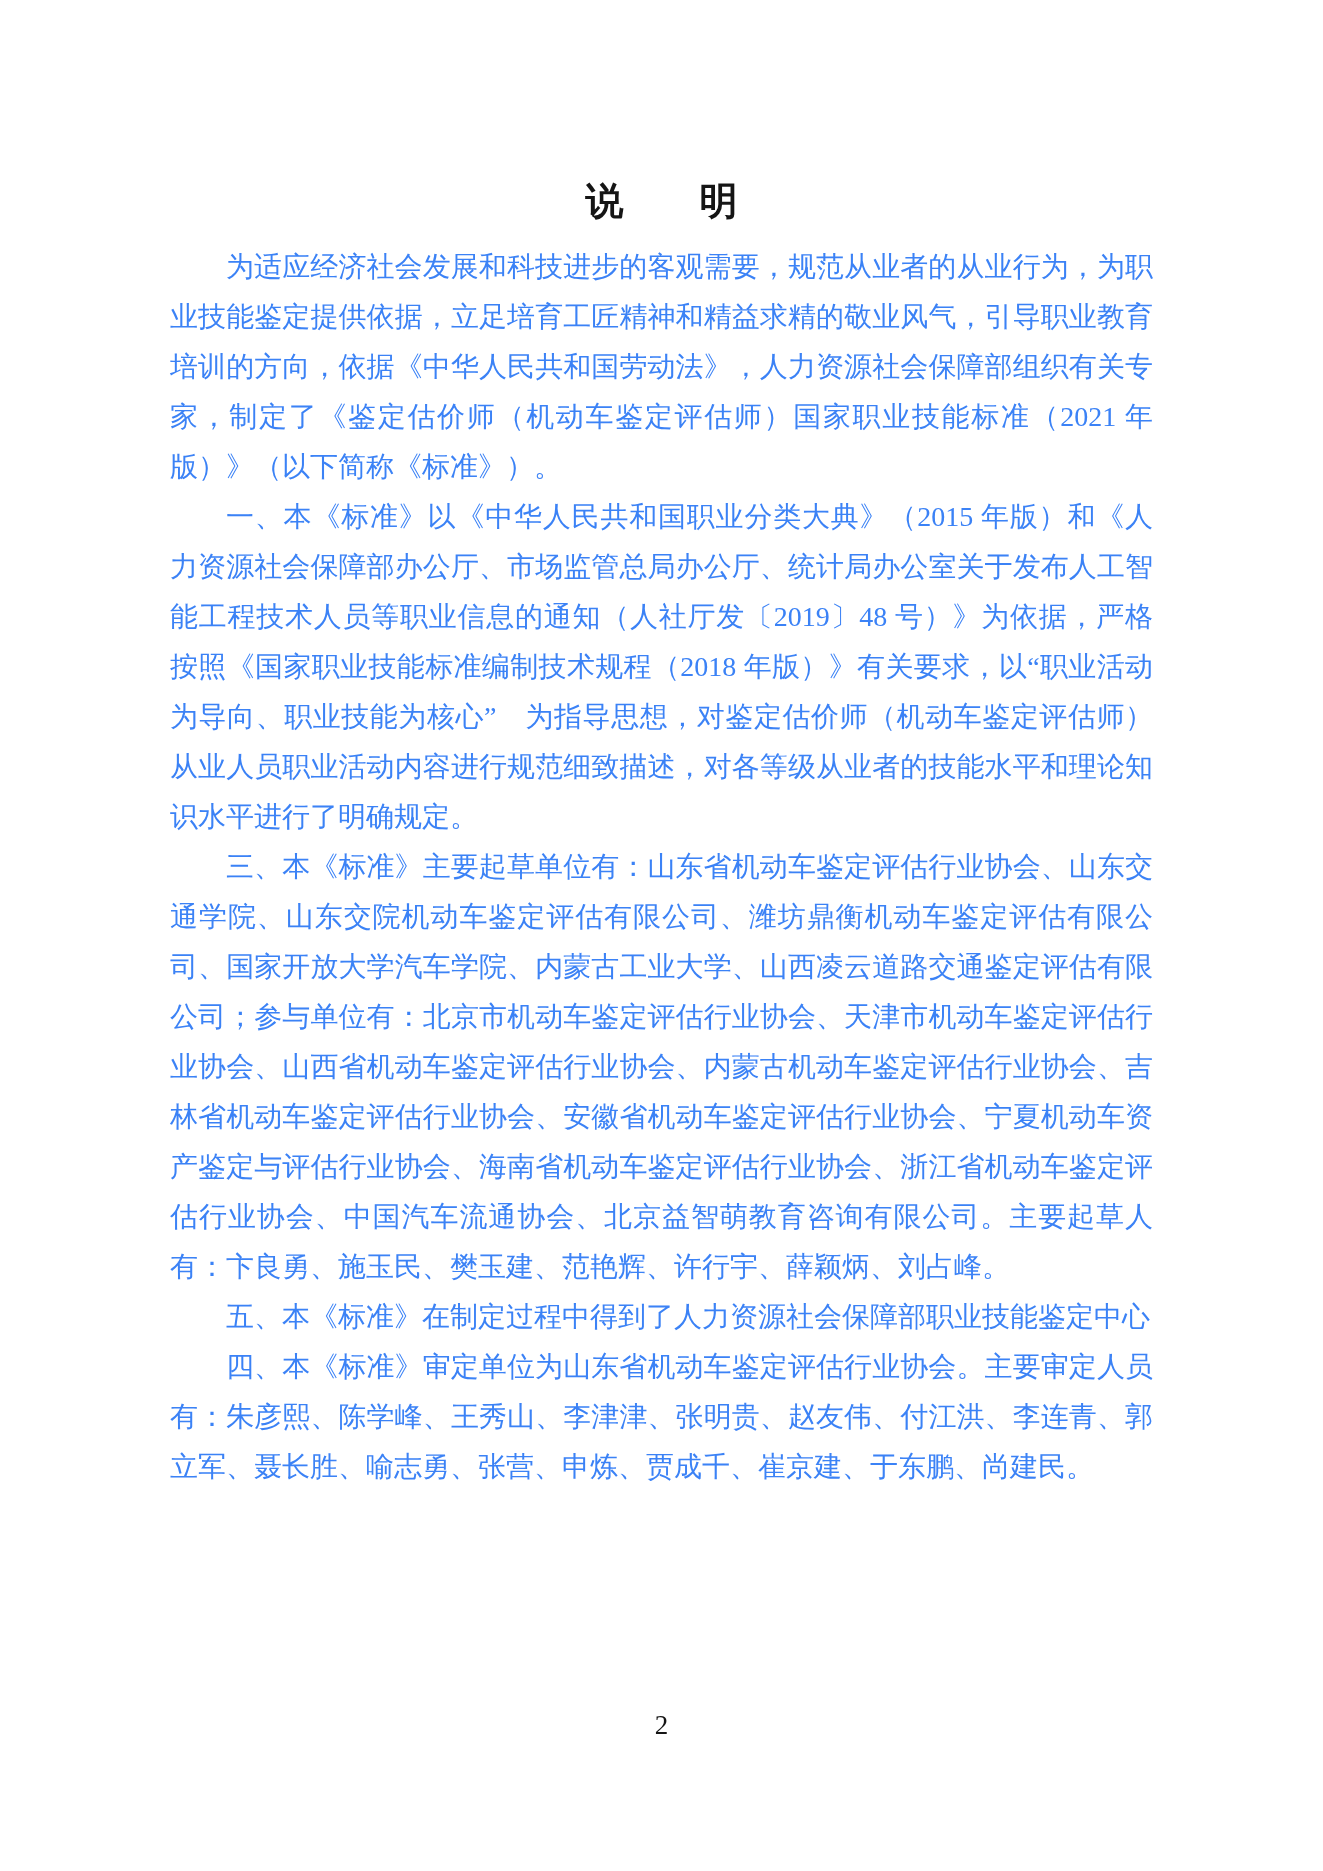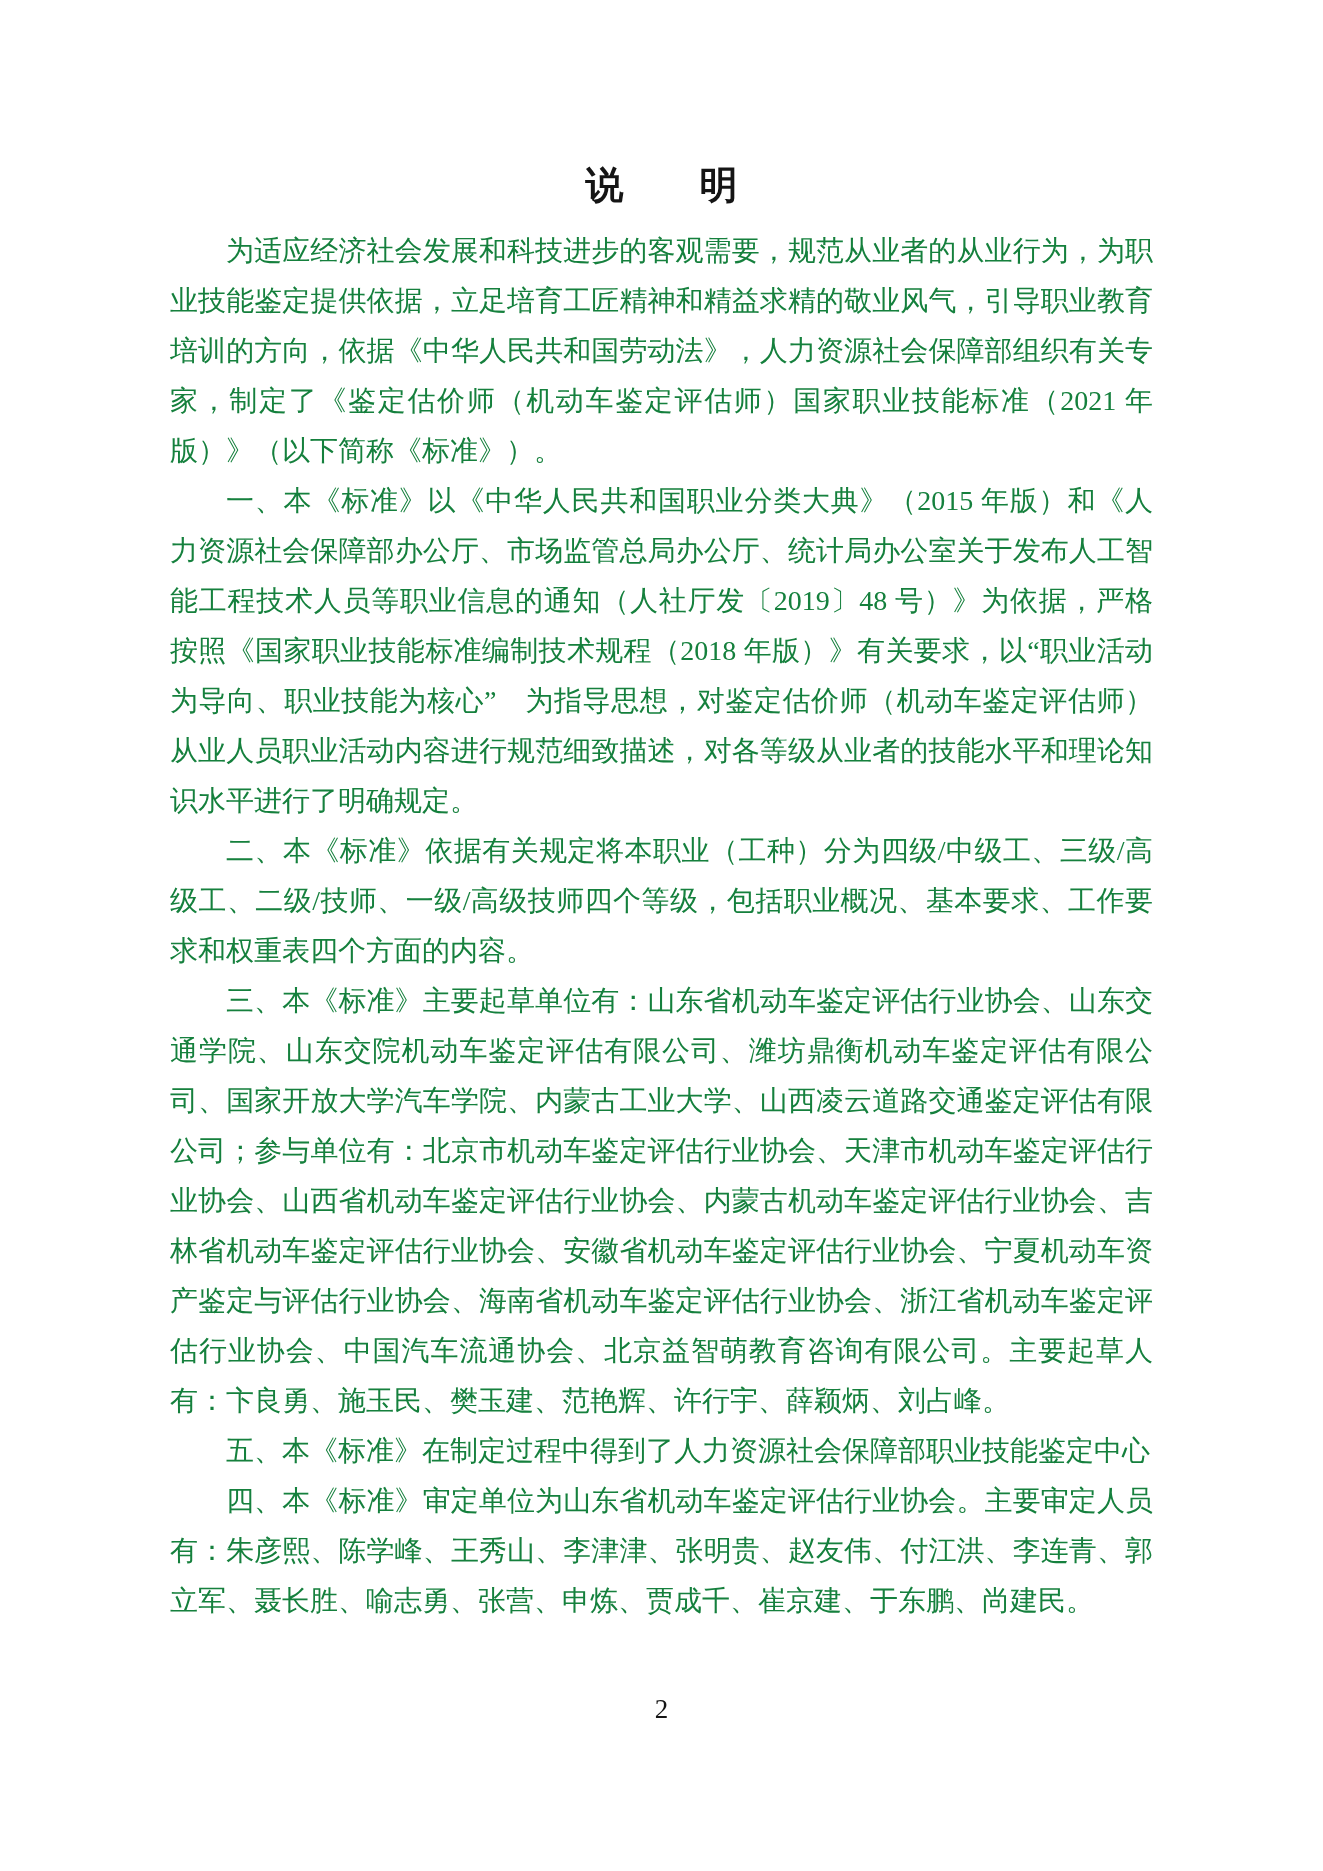--- a/index.html
+++ b/index.html
@@ -11,20 +11,21 @@
     height: 1871px;
     background: #ffffff;
     position: relative;
     font-family: "Liberation Serif", "DejaVu Serif", serif;
   }
   .page {
     position: absolute;
     inset: 0;
     background: #ffffff;
     overflow: hidden;
+    margin-top: 16px;
   }
   .content {
     position: absolute;
     left: 170px;
     top: 162px;
     width: 983px;
     color: #151515;
   }
   .doc-title {
     font-size: 38px;
@@ -33,21 +34,21 @@
     line-height: 46px;
     margin: 0 0 18px 0;
   }
   .doc-paragraph {
     font-size: 28px;
     line-height: 50px;
     text-align: justify;
     text-justify: inter-ideograph;
     text-indent: 2em;
     margin: 0;
-    color: #15803d;
+    color: #3b82f6;
   }
   .page-number {
     position: absolute;
     left: 170px;
     top: 1694px;
     width: 983px;
     text-align: center;
     font-size: 27px;
     color: #151515;
   }
@@ -56,21 +57,20 @@
 <body>
 
 <div class="page">
   <div class="content">
     <h1 class="doc-title">说　　明</h1>
 
     <p class="doc-paragraph">为适应经济社会发展和科技进步的客观需要，规范从业者的从业行为，为职业技能鉴定提供依据，立足培育工匠精神和精益求精的敬业风气，引导职业教育培训的方向，依据《中华人民共和国劳动法》，人力资源社会保障部组织有关专家，制定了《鉴定估价师（机动车鉴定评估师）国家职业技能标准（2021 年版）》（以下简称《标准》）。</p>
 
     <p class="doc-paragraph">一、本《标准》以《中华人民共和国职业分类大典》（2015 年版）和《人力资源社会保障部办公厅、市场监管总局办公厅、统计局办公室关于发布人工智能工程技术人员等职业信息的通知（人社厅发〔2019〕48 号）》为依据，严格按照《国家职业技能标准编制技术规程（2018 年版）》有关要求，以“职业活动为导向、职业技能为核心”　为指导思想，对鉴定估价师（机动车鉴定评估师）从业人员职业活动内容进行规范细致描述，对各等级从业者的技能水平和理论知识水平进行了明确规定。</p>
 
-    <p class="doc-paragraph">二、本《标准》依据有关规定将本职业（工种）分为四级/中级工、三级/高级工、二级/技师、一级/高级技师四个等级，包括职业概况、基本要求、工作要求和权重表四个方面的内容。</p>
 
     <p class="doc-paragraph">三、本《标准》主要起草单位有：山东省机动车鉴定评估行业协会、山东交通学院、山东交院机动车鉴定评估有限公司、潍坊鼎衡机动车鉴定评估有限公司、国家开放大学汽车学院、内蒙古工业大学、山西凌云道路交通鉴定评估有限公司；参与单位有：北京市机动车鉴定评估行业协会、天津市机动车鉴定评估行业协会、山西省机动车鉴定评估行业协会、内蒙古机动车鉴定评估行业协会、吉林省机动车鉴定评估行业协会、安徽省机动车鉴定评估行业协会、宁夏机动车资产鉴定与评估行业协会、海南省机动车鉴定评估行业协会、浙江省机动车鉴定评估行业协会、中国汽车流通协会、北京益智萌教育咨询有限公司。主要起草人有：卞良勇、施玉民、樊玉建、范艳辉、许行宇、薛颖炳、刘占峰。</p>
 
     <p class="doc-paragraph">五、本《标准》在制定过程中得到了人力资源社会保障部职业技能鉴定中心</p>
 
     <p class="doc-paragraph">四、本《标准》审定单位为山东省机动车鉴定评估行业协会。主要审定人员有：朱彦熙、陈学峰、王秀山、李津津、张明贵、赵友伟、付江洪、李连青、郭立军、聂长胜、喻志勇、张营、申炼、贾成千、崔京建、于东鹏、尚建民。</p>
   </div>
 
   <div class="page-number">2</div>
 </div>

